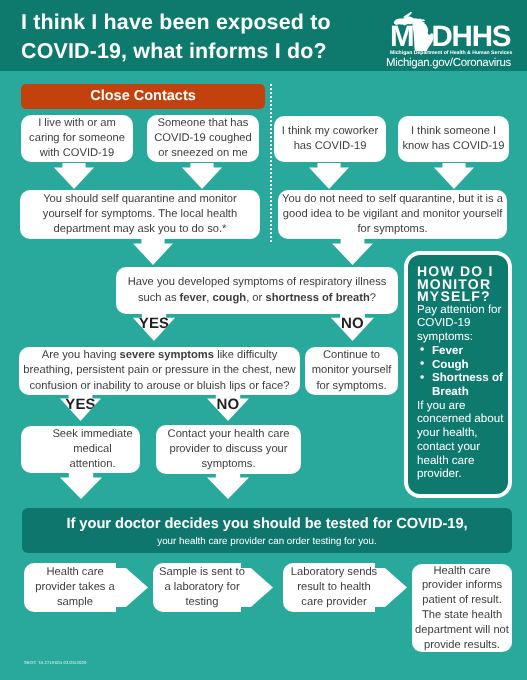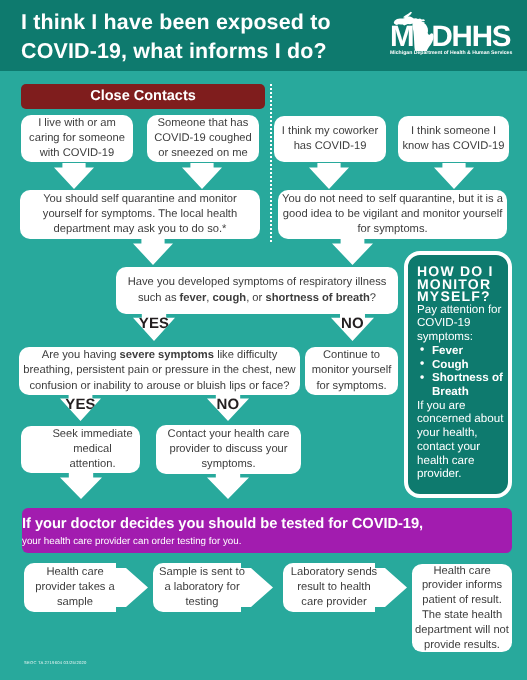--- a/index.html
+++ b/index.html
@@ -16,21 +16,21 @@
   .logo{position:absolute;left:382px;top:5px;width:143px;height:63px;}
   .logo-svg{position:absolute;left:0;top:0;}
   .logo-tag{position:absolute;left:8px;top:45px;width:140px;color:#ffffff;
             font-size:5.15px;font-weight:bold;letter-spacing:0px;white-space:nowrap;
             line-height:6px;}
   .logo-url{position:absolute;left:4px;top:51px;width:142px;color:#ffffff;
             font-size:11.45px;letter-spacing:-0.3px;white-space:nowrap;line-height:14px;}
 
   
   .ccbar{position:absolute;left:21px;top:84px;width:244px;height:25px;
-         background:#7f1d1d;border-radius:5px;color:#fff;
+         background:#c2410c;border-radius:5px;color:#fff;
          font-size:14.5px;font-weight:bold;line-height:25px;text-align:center;}
 
   
   .box{position:absolute;background:#fff;border-radius:10px;color:#3d3d3d;
        text-align:center;box-sizing:border-box;display:flex;
        align-items:center;justify-content:center;font-size:11.2px;line-height:15.3px;}
   .box > span{display:block;width:100%;padding:0 4px;box-sizing:border-box;}
   .box b{font-weight:bold;}
 
   
@@ -48,21 +48,21 @@
        background:#0e7a6e;border:4px solid #ffffff;border-radius:16px;
        box-sizing:border-box;padding:10px 2px 0 9px;color:#ffffff;}
   .mon h3{margin:0 0 0 0;font-size:14px;font-weight:bold;line-height:12.6px;letter-spacing:1.2px;}
   .mon p{margin:0;font-size:11.6px;line-height:13.7px;}
   .mon ul{margin:0;padding:0;list-style:none;}
   .mon li{position:relative;padding-left:15px;font-size:11.6px;line-height:13.7px;font-weight:bold;}
   .mon li:before{content:"\2022";position:absolute;left:3px;top:-0.5px;font-size:12px;}
 
   
   .tbar{position:absolute;left:22px;top:508px;width:490px;height:45px;
-        background:#a21caf;border-radius:6px;color:#fff;text-align:left;
+        background:#0f766e;border-radius:6px;color:#fff;text-align:center;
         box-sizing:border-box;padding-top:7px;}
   .tbar .l1{font-size:14.7px;font-weight:bold;line-height:19px;letter-spacing:-0.05px;}
   .tbar .l2{font-size:9.8px;line-height:15px;}
 
   
   .chev{position:absolute;color:#3d3d3d;text-align:center;
         font-size:11.2px;line-height:14.8px;box-sizing:border-box;}
   .chev .shape{position:absolute;left:0;top:0;height:100%;overflow:visible;}
   #c1 .shape,#c3 .shape{width:124px;}
   #c2 .shape{width:120px;}
@@ -150,20 +150,21 @@
         L47.8 29.8 L48.8 28.4 L50.1 28.2 L51.2 29.3 L51.6 31.4
         L51.3 34.0 L50.3 36.8 L48.8 39.6 L46.9 42.0 L45.4 44.4
         L44.8 46.4 L42.6 46.5 L40.6 46.4 L38.4 46.5 L36.0 46.4
         L34.0 46.5 L32.9 45.2 L32.5 42.8 L32.3 39.4 L32.1 35.4
         L31.8 31.0 L31.4 26.4 Z"></path>
 
       <text x="8" y="41" font-family="Liberation Sans, sans-serif" font-size="29.5" font-weight="bold" fill="#ffffff" letter-spacing="-1.2">M</text>
       <text x="49.5" y="41" font-family="Liberation Sans, sans-serif" font-size="29.5" font-weight="bold" fill="#ffffff" letter-spacing="-1.2">DHHS</text>
     </svg>
     <div class="logo-tag">Michigan Department of Health &amp; Human Services</div>
+    <div class="logo-url">Michigan.gov/Coronavirus</div>
   </div>
 
   <div class="ccbar">Close Contacts</div>
 
   <div class="dotsep"></div>
 
   <div class="box" id="b1">
       <span>I live with or am caring for someone with COVID-19</span>
     </div>
   <div class="box" id="b2">

